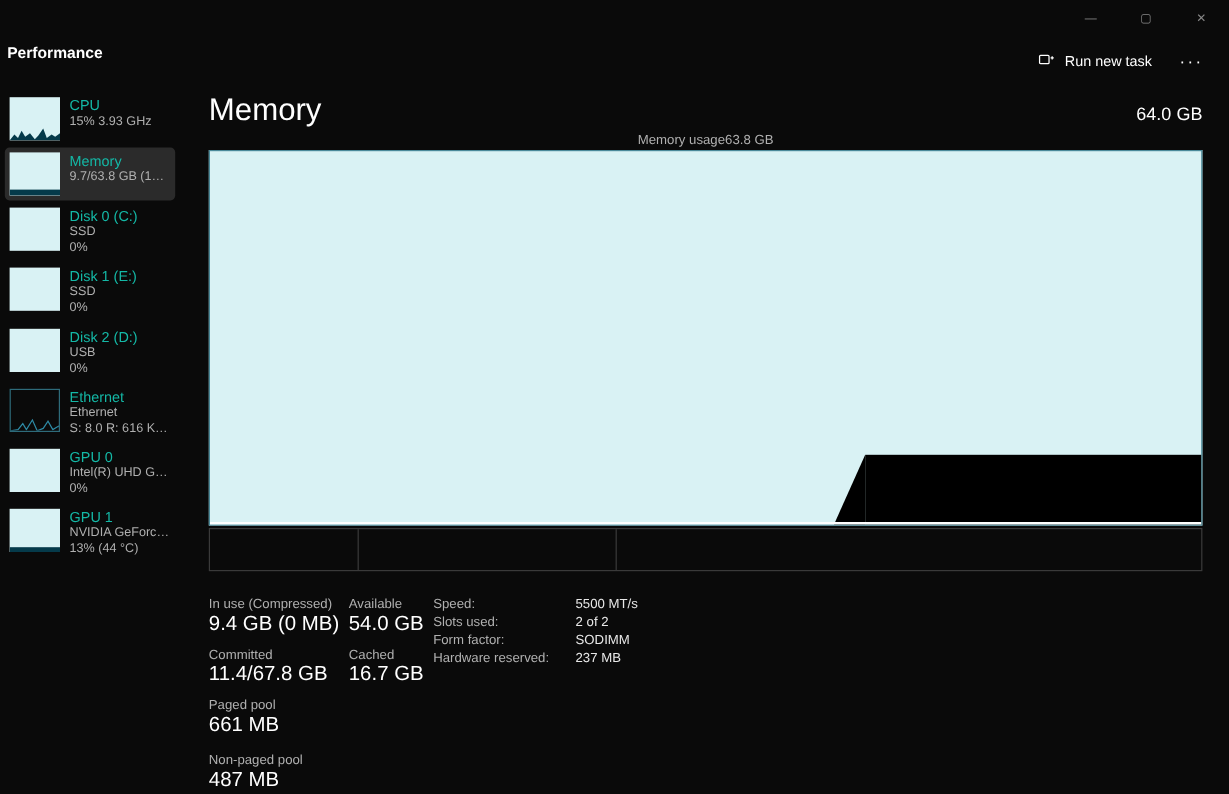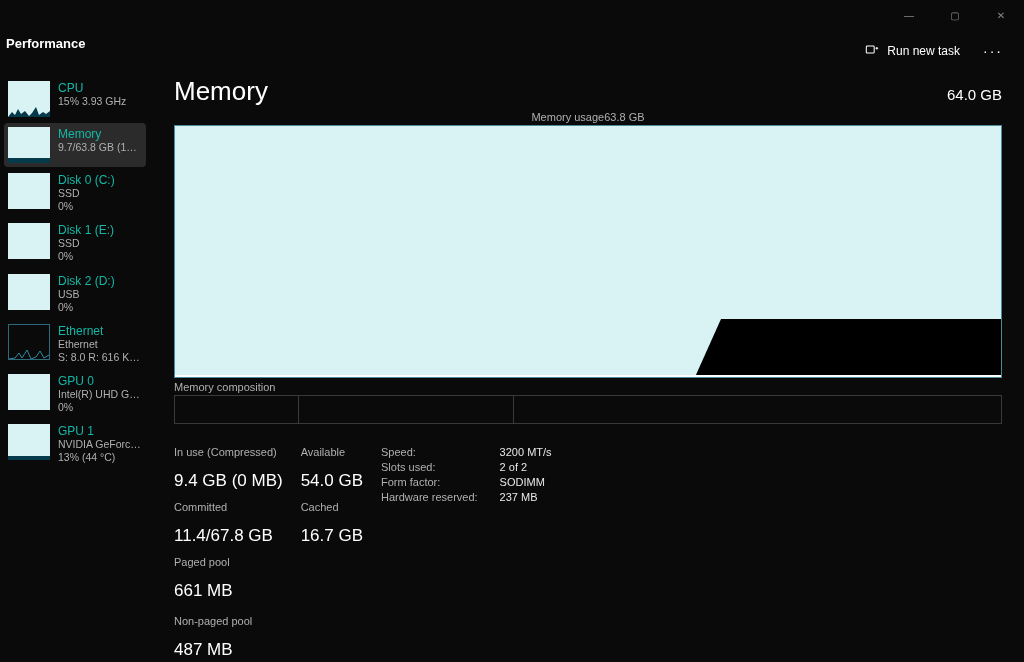--- a/index.html
+++ b/index.html
@@ -30,25 +30,25 @@
     .chart-row { display: flex; justify-content: center; font-size: 11px; color: #b0b0b0; margin-top: 4px; }
     .chart { height: 318px; background: #d9f2f4; border: 1px solid #4a8a9a; margin-top: 2px; position: relative; }
     .chart-dark-blob { position: absolute; right: 0; bottom: 0; width: 280px; height: 58px; background: #000; }
     .chart-dark-blob::before { content: ""; position: absolute; left: -26px; top: 0; width: 0; height: 0; border-bottom: 58px solid #000; border-left: 26px solid transparent; }
     .chart-skinny-line { position: absolute; right: 0; bottom: 0; left: 0; height: 2px; background: #fff; }
     .chart-bottom-row { display: flex; justify-content: space-between; font-size: 11px; color: #b0b0b0; margin-top: 3px; }
     .memcomp-label { font-size: 11px; color: #b0b0b0; margin-top: 3px; }
     .memcomp { height: 36px; border: 1px solid #3a3a3a; margin-top: 2px; display: flex; }
     .memcomp .seg { border-right: 1px solid #3a3a3a; height: 100%; }
     .memcomp .seg:last-child { border-right: none; }
-    .stats { display: flex; gap: 18px; margin-top: 22px; }
+    .stats { display: flex; gap: 8px; margin-top: 22px; }
     .stat-col { display: flex; flex-direction: column; gap: 10px; }
     .stat-block { display: flex; flex-direction: column; }
     .stat-label { font-size: 11px; color: #b0b0b0; }
-    .stat-value { font-size: 17px; font-weight: 400; color: #fff; margin-top: 13px; }
+    .stat-value { font-size: 17px; font-weight: 400; color: #fff; margin-top: 0; }
     .spec-grid { display: grid; grid-template-columns: auto auto; column-gap: 22px; row-gap: 3px; font-size: 11px; align-content: start; }
     .spec-grid .sl { color: #b0b0b0; }
     .spec-grid .sv { color: #e8e8e8; }
   </style>
 </head>
 <body>
 
 <div class="titlebar">
   <div class="titlebar-btn">—</div>
   <div class="titlebar-btn">▢</div>
@@ -166,21 +166,20 @@
 
     <div class="chart-row">
       <span>Memory usage</span>
       <span>63.8 GB</span>
     </div>
     <div class="chart">
       <div class="chart-dark-blob"></div>
       <div class="chart-skinny-line"></div>
     </div>
 
-    <div class="memcomp-label">Memory composition</div>
     <div class="memcomp">
       <div class="seg" style="width:15%"></div>
       <div class="seg" style="width:26%"></div>
       <div class="seg" style="width:59%"></div>
     </div>
 
     <div class="stats">
       <div class="stat-col">
         <div class="stat-block">
           <span class="stat-label">In use (Compressed)</span>
@@ -208,21 +207,21 @@
           <span class="stat-value">54.0 GB</span>
         </div>
         <div class="stat-block">
           <span class="stat-label">Cached</span>
           <span class="stat-value">16.7 GB</span>
         </div>
       </div>
 
       <div class="spec-grid">
         <span class="sl">Speed:</span>
-        <span class="sv">3200 MT/s</span>
+        <span class="sv">5500 MT/s</span>
         <span class="sl">Slots used:</span>
         <span class="sv">2 of 2</span>
         <span class="sl">Form factor:</span>
         <span class="sv">SODIMM</span>
         <span class="sl">Hardware reserved:</span>
         <span class="sv">237 MB</span>
       </div>
     </div>
   </div>
 </div>

